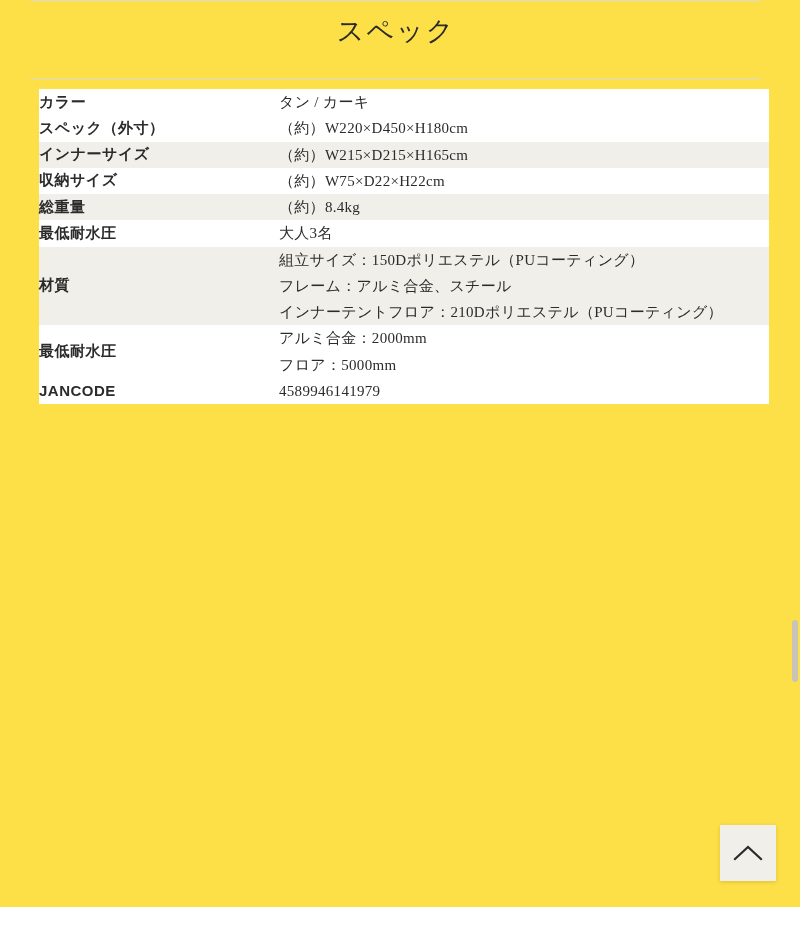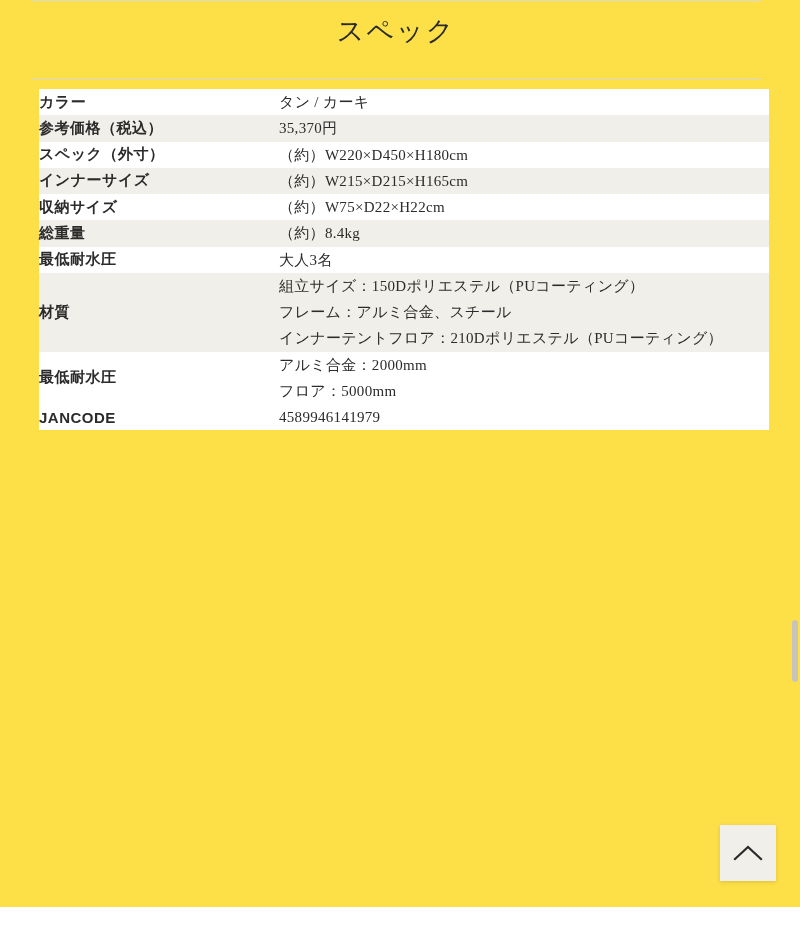--- a/index.html
+++ b/index.html
@@ -140,26 +140,20 @@
   <table class="spec">
     <tbody>
 
       <tr class="odd">
         <td class="label">カラー</td>
         <td class="value">
           <span class="line">タン / カーキ</span>
         </td>
       </tr>
 
-      <tr class="even">
-        <td class="label">参考価格（税込）</td>
-        <td class="value">
-          <span class="line">35,370円</span>
-        </td>
-      </tr>
 
       <tr class="odd">
         <td class="label">スペック（外寸）</td>
         <td class="value">
           <span class="line">（約）W220×D450×H180cm</span>
         </td>
       </tr>
 
       <tr class="even">
         <td class="label">インナーサイズ</td>

